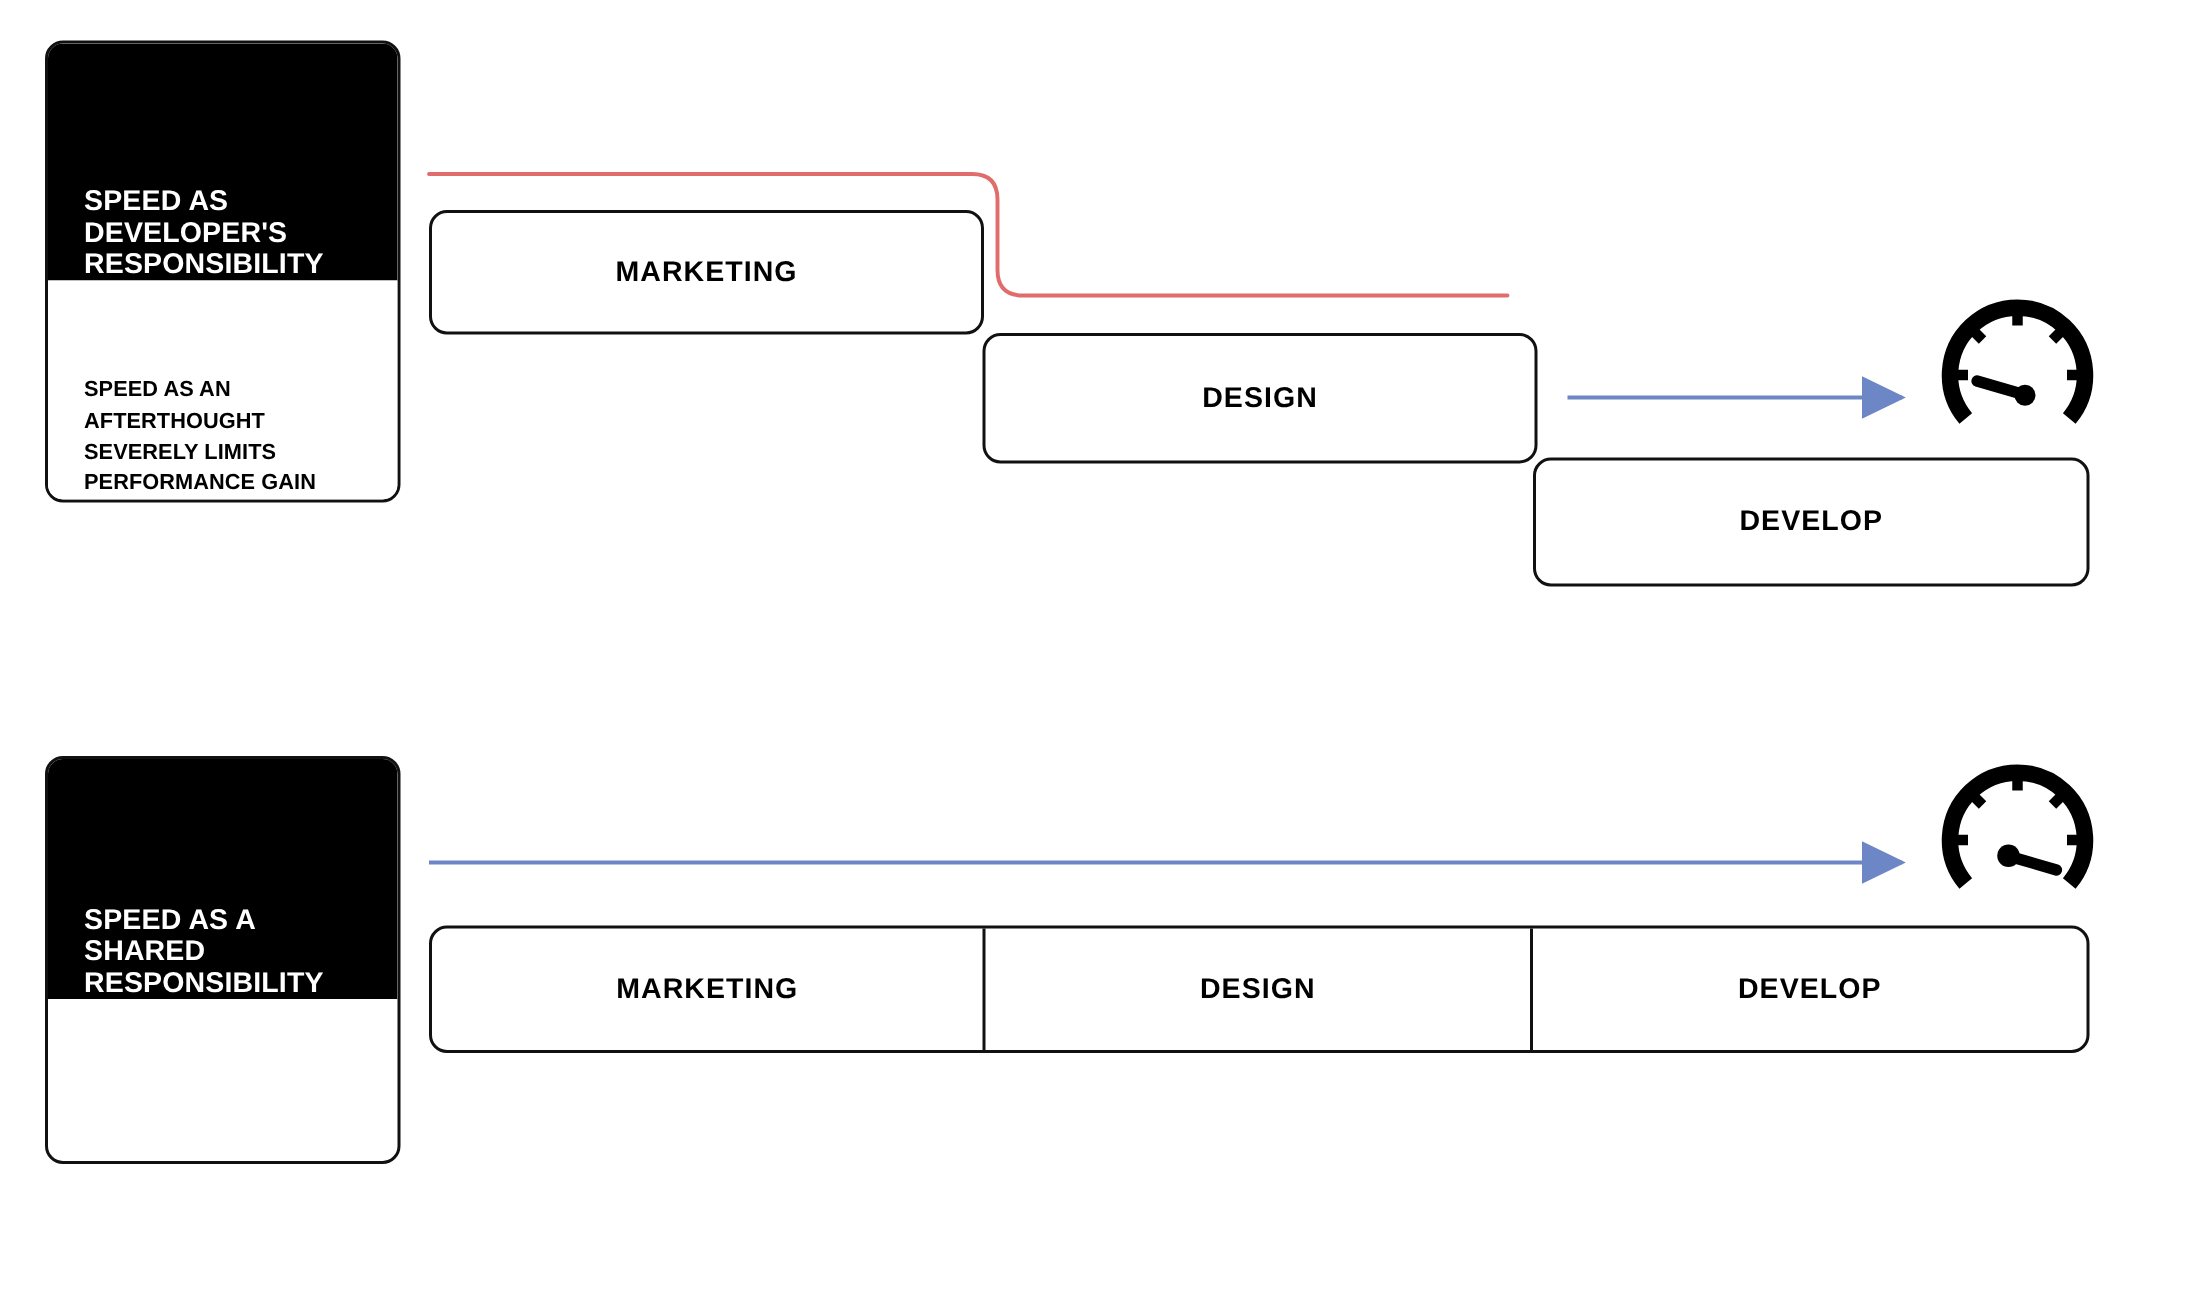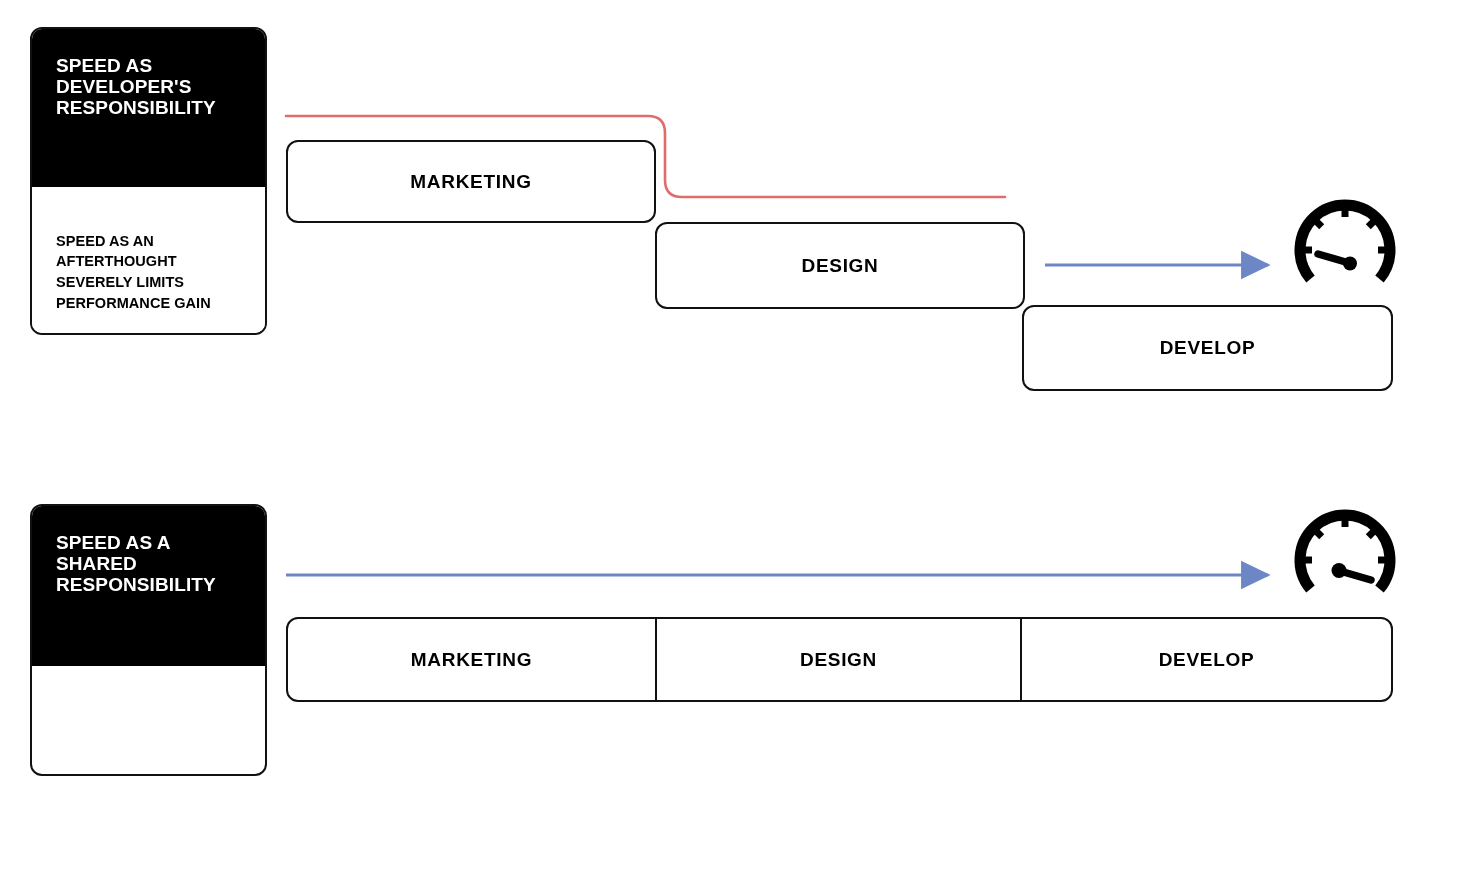--- a/index.html
+++ b/index.html
@@ -33,37 +33,37 @@
     background: #ffffff;
     box-sizing: border-box;
     display: flex;
     flex-direction: column;
   }
   .card-head {
     background: #000000;
     color: #ffffff;
     box-sizing: border-box;
     display: flex;
-    align-items: flex-start;
+    align-items: flex-end;
   }
   .card-head-text {
     font-size: 19px;
     font-weight: bold;
     line-height: 1.11;
     letter-spacing: 0.1px;
     padding: 26px 22px 0 24px;
     text-transform: uppercase;
   }
   .card-body {
     background: #ffffff;
     color: #000000;
     flex: 1 1 auto;
     box-sizing: border-box;
     display: flex;
-    align-items: center;
+    align-items: flex-end;
   }
   .card-body-text {
     font-size: 14.5px;
     font-weight: bold;
     line-height: 1.43;
     letter-spacing: 0.05px;
     padding: 24px 14px 0 24px;
     text-transform: uppercase;
   }
 

